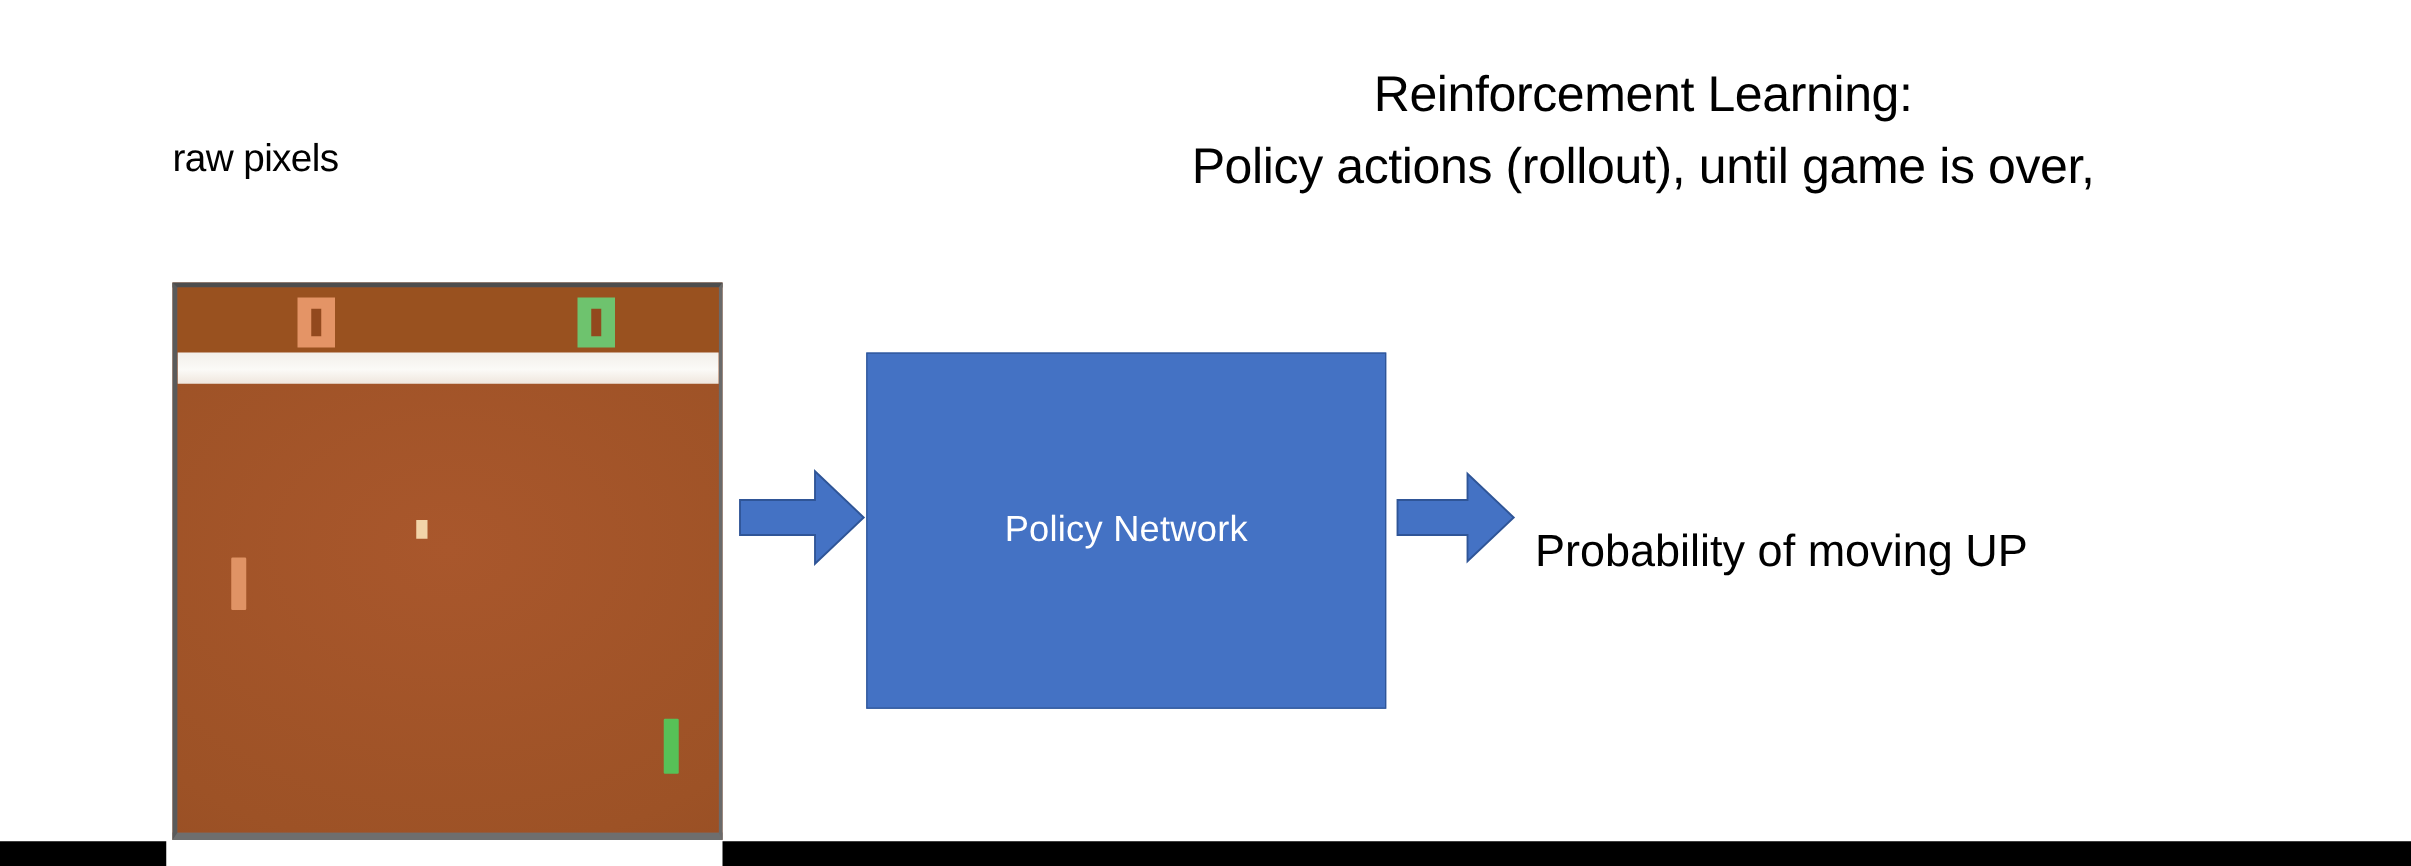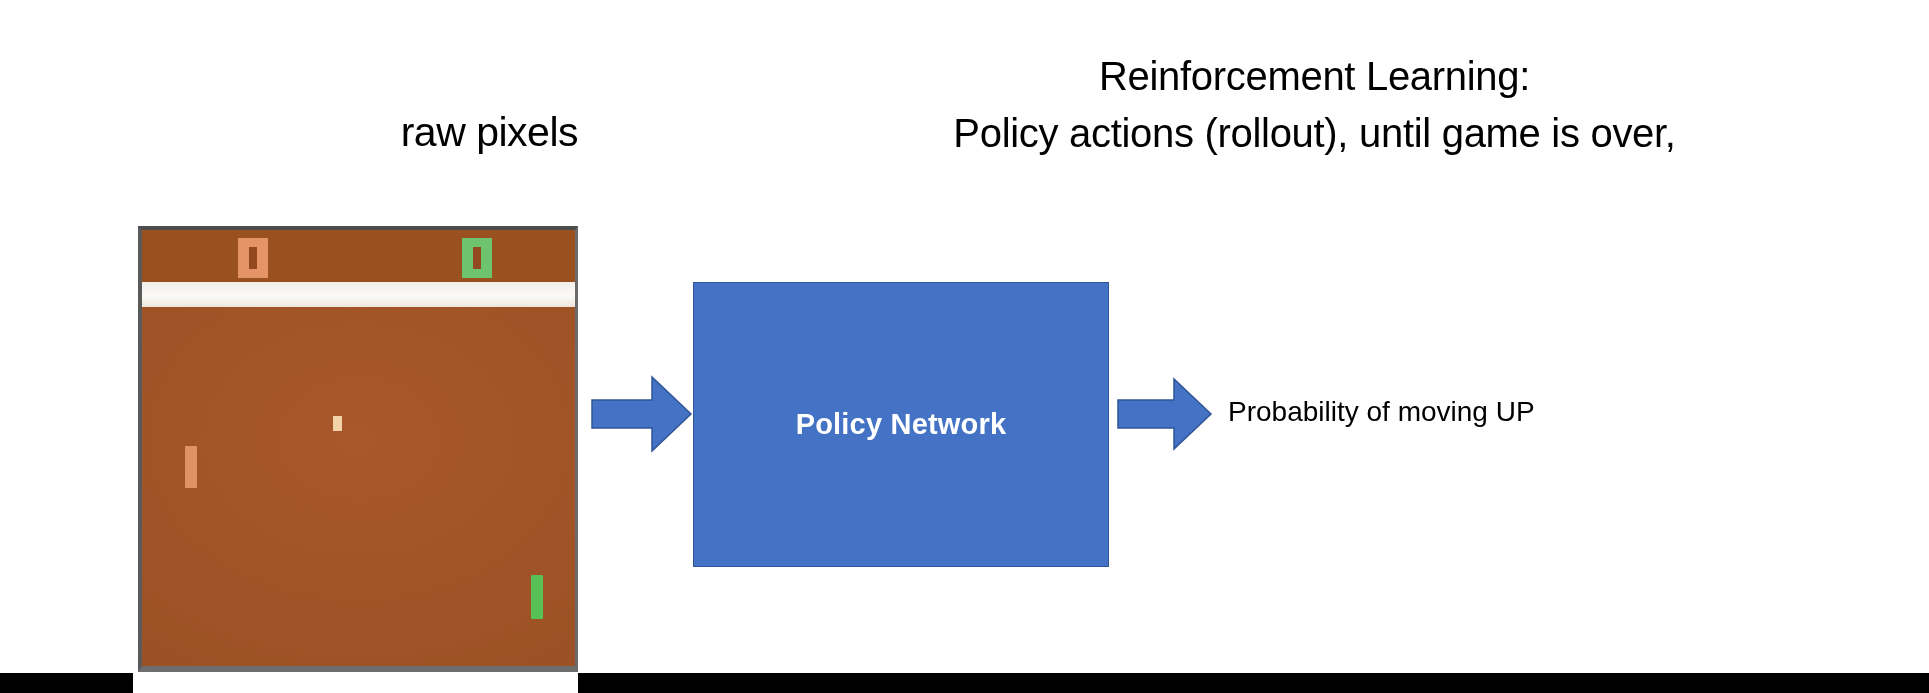--- a/index.html
+++ b/index.html
@@ -17,23 +17,23 @@
     height: 693px;
     background: #ffffff;
   }
 
   
   .raw-pixels-label {
     position: absolute;
     left: 138px;
     top: 110px;
     width: 440px;
-    text-align: right;
-    font-family: "Liberation Sans", sans-serif;
-    font-size: 41px;
+    text-align: left;
+    font-family: "Liberation Sans", sans-serif;
+    font-size: 31px;
     color: #000000;
     line-height: 1.1;
     letter-spacing: -0.5px;
   }
 
   
   .game-frame {
     position: absolute;
     left: 138px;
     top: 226px;
@@ -146,30 +146,29 @@
     border: 1px solid #2f5597;
     display: flex;
     align-items: center;
     justify-content: center;
   }
   .policy-box-label {
     color: #ffffff;
     font-family: "Liberation Sans", sans-serif;
     font-size: 29px;
     letter-spacing: 0.2px;
-    font-weight: bold;
   }
 
   
   .output-label {
     position: absolute;
     left: 1228px;
-    top: 396px;
-    font-family: "Liberation Sans", sans-serif;
-    font-size: 28px;
+    top: 420px;
+    font-family: "Liberation Sans", sans-serif;
+    font-size: 36px;
     color: #000000;
     white-space: nowrap;
   }
 
   
   .title-block {
     position: absolute;
     left: 700px;
     top: 48px;
     width: 1229px;

